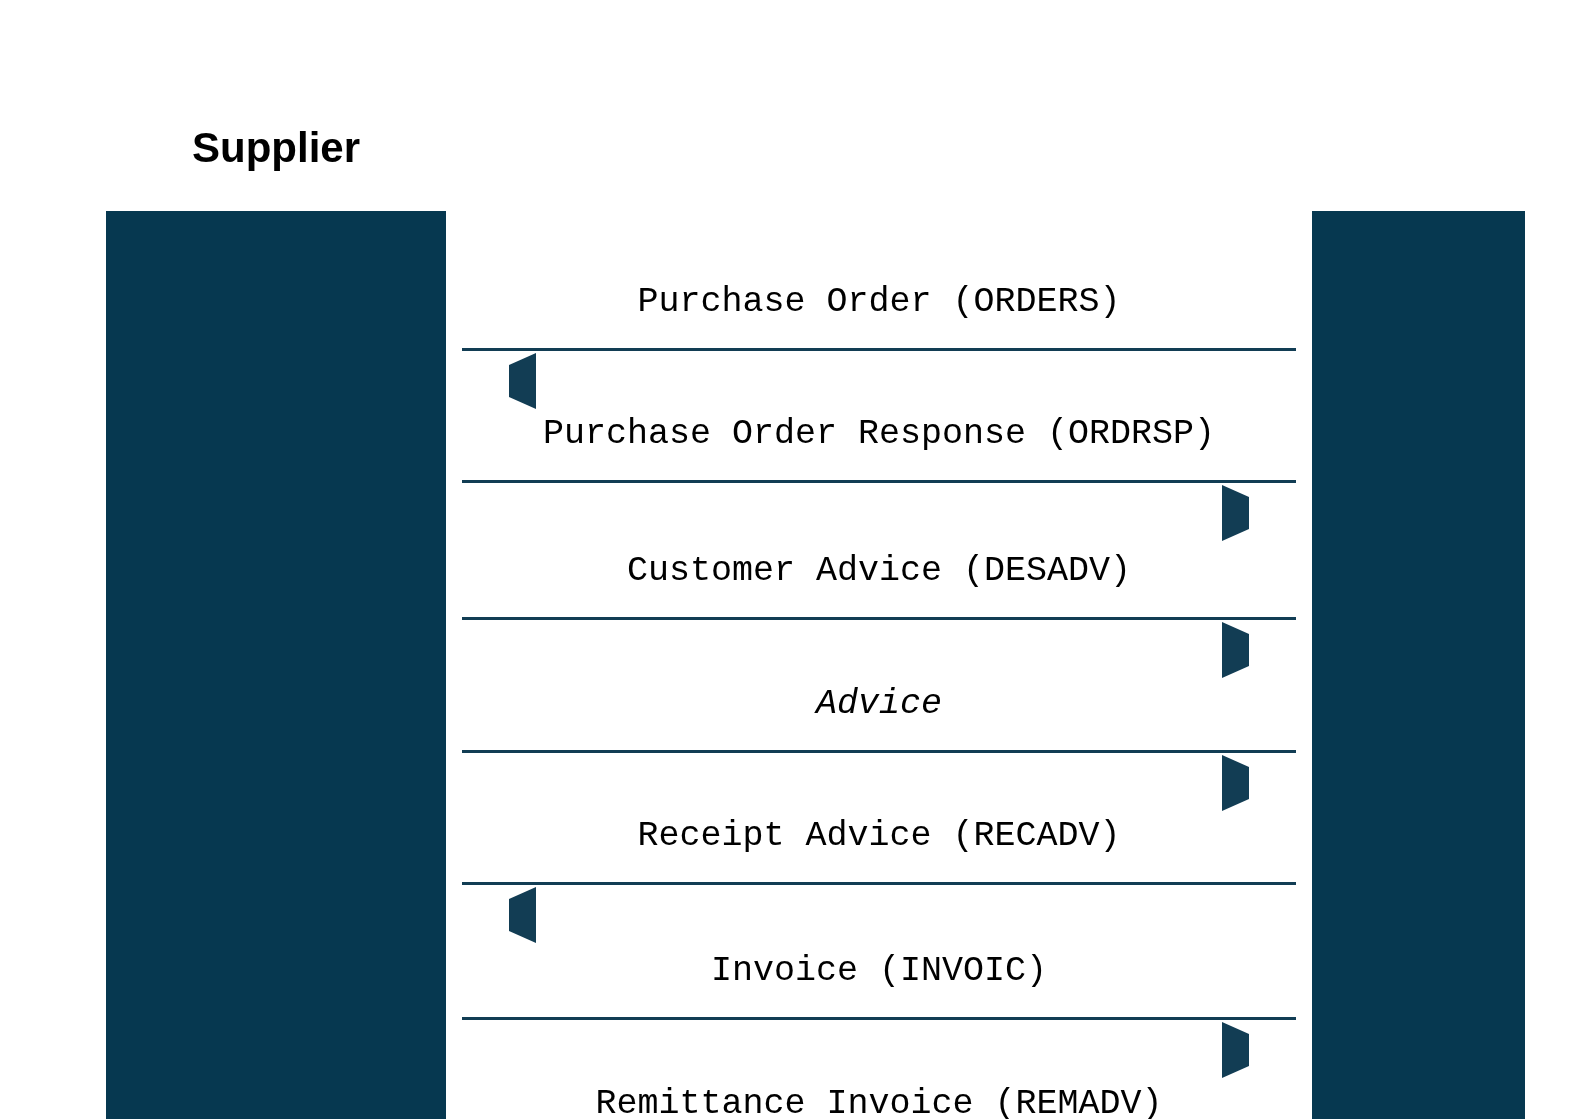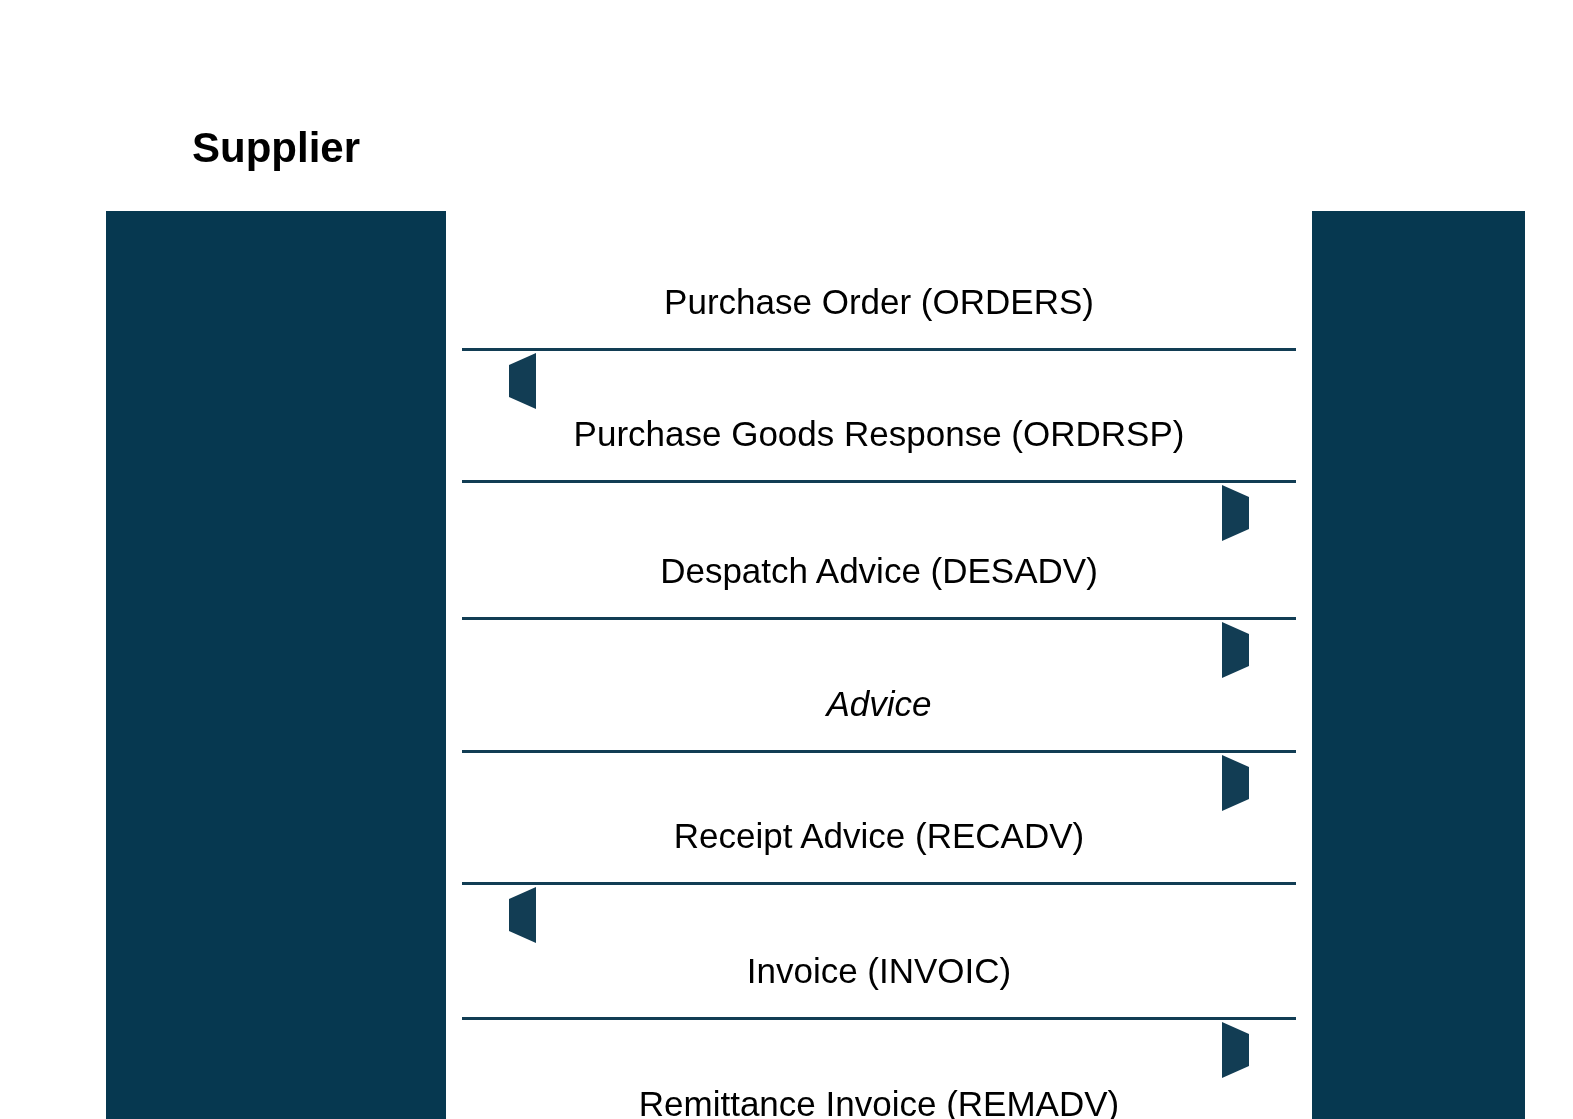--- a/index.html
+++ b/index.html
@@ -46,20 +46,21 @@
   }
   .msg-label {
     position: absolute;
     left: 0;
     right: 0;
     bottom: 10px;
     text-align: center;
     font-size: 35px;
     color: var(--text);
     white-space: nowrap;
+    font-family: Liberation Mono, monospace;
   }
   .msg-label.italic { font-style: italic; }
   .msg-line {
     position: absolute;
     left: 0;
     right: 0;
     top: 0;
     border-top: 3px solid var(--arrow);
   }
   .arrowhead {
@@ -91,28 +92,28 @@
   <div class="bar right"></div>
 
   <div class="msg" style="top:236px">
     <div class="msg-label">Purchase Order (ORDERS)</div>
     <div class="msg-line dir-left">
       <span class="arrowhead"></span>
     </div>
   </div>
 
   <div class="msg" style="top:368px">
-    <div class="msg-label">Purchase Goods Response (ORDRSP)</div>
+    <div class="msg-label">Purchase Order Response (ORDRSP)</div>
     <div class="msg-line dir-right">
       <span class="arrowhead"></span>
     </div>
   </div>
 
   <div class="msg" style="top:505px">
-    <div class="msg-label">Despatch Advice (DESADV)</div>
+    <div class="msg-label">Customer Advice (DESADV)</div>
     <div class="msg-line dir-right">
       <span class="arrowhead"></span>
     </div>
   </div>
 
   <div class="msg" style="top:638px">
     <div class="msg-label italic">Advice</div>
     <div class="msg-line dir-right">
       <span class="arrowhead"></span>
     </div>

